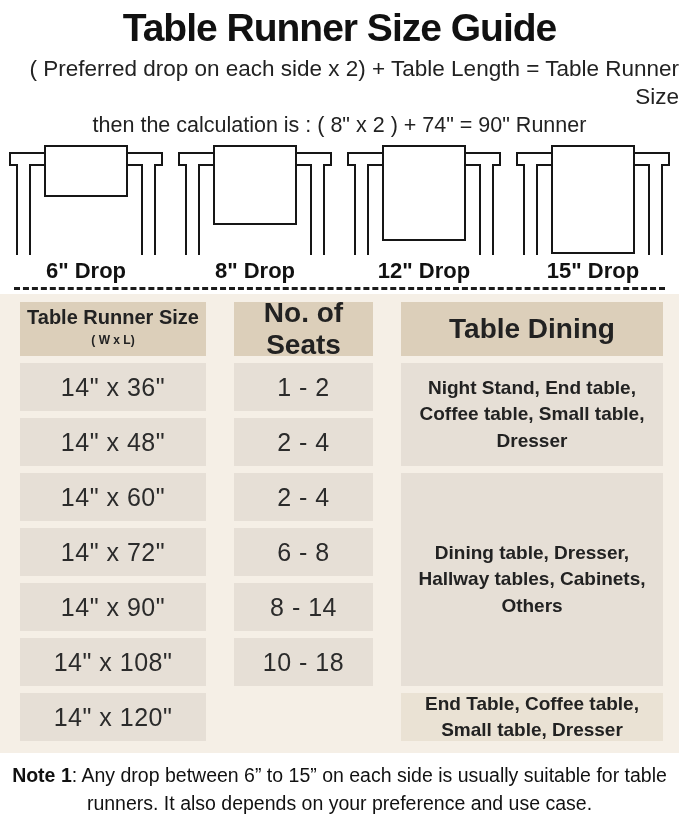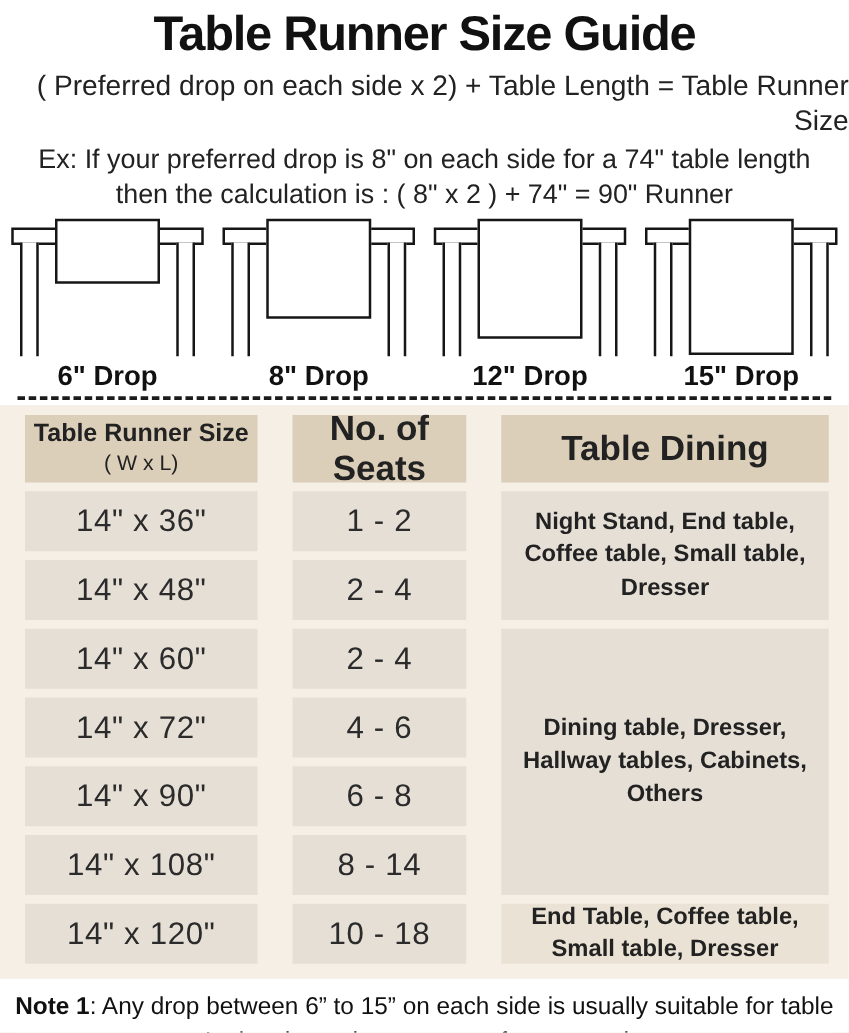--- a/index.html
+++ b/index.html
@@ -60,38 +60,37 @@
   .col3{flex:1;}
   .cell{
     background:#e6dfd6;display:flex;align-items:center;justify-content:center;
     text-align:center;color:#2b2b2b;
   }
   .cell.head{background:#dccfba;color:#222;}
   .h54{height:54px;flex:none;} .h48{height:48px;flex:none;}
   .hA{height:103px;flex:none;} .hC{height:213px;flex:none;}
   .head.stack{flex-direction:column;line-height:23px;}
   .head .hl1{font-size:20px;font-weight:700;}
-  .head .hl2{font-size:17px;font-weight:400;}
+  .head .hl2{font-size:12px;font-weight:700;}
   .head.big{font-size:28px;font-weight:700;}
   .val{font-size:25px;font-weight:400;letter-spacing:.5px;}
   .types{font-size:19px;font-weight:700;line-height:26.5px;padding:0 8px;color:#222;}
   .cell.alt{background:#eae2d4;}
 
   
   .notes{margin-top:9px;text-align:center;font-size:19.5px;line-height:27.5px;color:#111;padding:0 4px;}
   .notes b{font-weight:700;}
 </style>
 </head>
 <body>
 
 <div class="page">
 
   <h1 class="title">Table Runner Size Guide</h1>
   <div class="formula">( Preferred drop on each side x 2) + Table Length = Table Runner Size</div>
-  <div class="example l1">Ex: If your preferred drop is 8" on each side for a 74" table length</div>
   <div class="example l2">then the calculation is : ( 8" x 2 ) + 74" = 90" Runner</div>
 
   <div class="illus-row">
     <div class="illus drop-6">
       <div class="tabletop"></div>
       <div class="leg l"></div>
       <div class="leg r"></div>
       <div class="runner"></div>
     </div>
     <div class="illus drop-8">
@@ -137,21 +136,20 @@
       <div class="cell h48 val">14" x 90"</div>
       <div class="cell h48 val">14" x 108"</div>
       <div class="cell h48 val">14" x 120"</div>
     </div>
 
     <div class="col col2">
       <div class="cell head big h54">No. of Seats</div>
       <div class="cell h48 val">1 - 2</div>
       <div class="cell h48 val">2 - 4</div>
       <div class="cell h48 val">2 - 4</div>
-      <div class="cell h48 val">4 - 6</div>
       <div class="cell h48 val">6 - 8</div>
       <div class="cell h48 val">8 - 14</div>
       <div class="cell h48 val">10 - 18</div>
     </div>
 
     <div class="col col3">
       <div class="cell head big h54">Table Dining</div>
       <div class="cell hA types">Night Stand, End table, Coffee table, Small table, Dresser</div>
       <div class="cell hC types">Dining table, Dresser, Hallway tables, Cabinets, Others</div>
       <div class="cell h48 alt types">End Table, Coffee table, Small table, Dresser</div>

